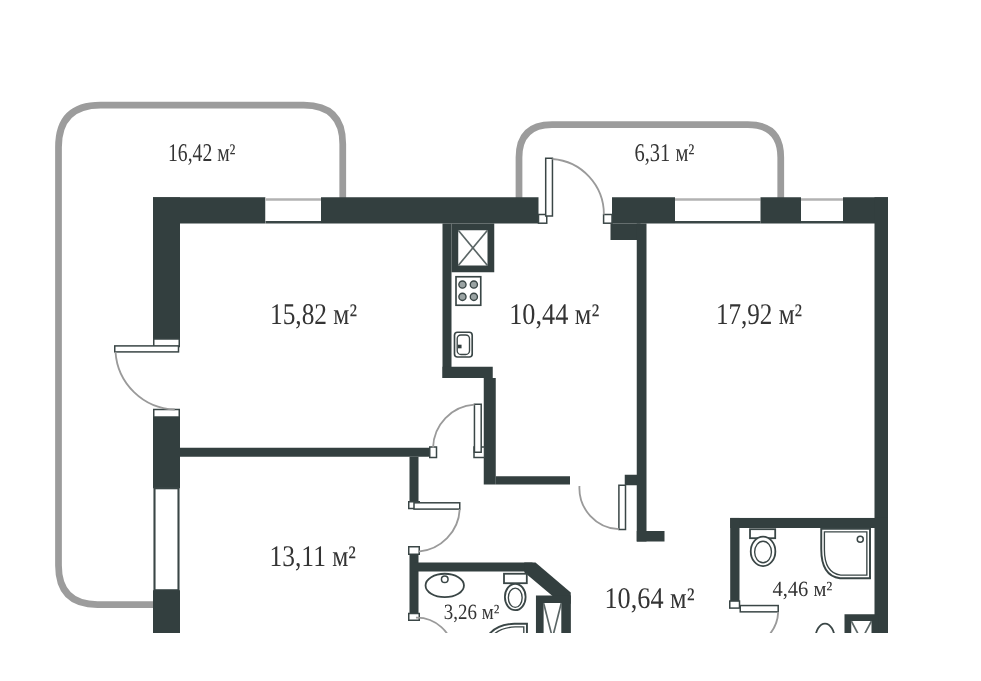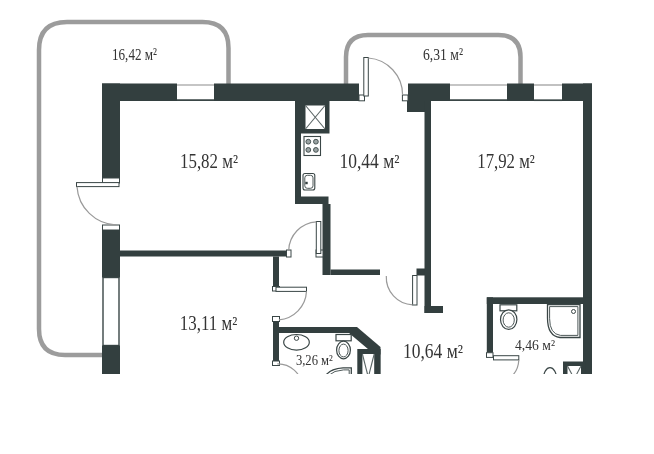--- a/index.html
+++ b/index.html
@@ -1,16 +1,16 @@
 <!DOCTYPE html>
 <html><head>
 <meta charset="utf-8">
 <style>
   html,body{margin:0;padding:0;background:#ffffff;}
-  #plan{position:relative;width:654px;height:374px;font-family:"Liberation Serif",serif;}
+  #plan{position:relative;width:654px;height:374px;font-family:"Liberation Serif",serif;margin-top:48px;}
   svg{position:absolute;left:0;top:0;}
   text.lbl{fill:#343434;}
 </style>
 </head>
 <body>
 <div id="plan">
 <svg width="654" height="454" viewBox="0 0 654 454" xmlns="http://www.w3.org/2000/svg">
 <defs></defs>
 
 <path d="M 228.5 84 L 228.5 48 Q 228.5 22 202.5 22 L 67 22 Q 39 22 39 50 L 39 329 Q 39 355 65 355 L 102 355" fill="none" stroke="#9c9c9c" stroke-width="4.5"></path>

